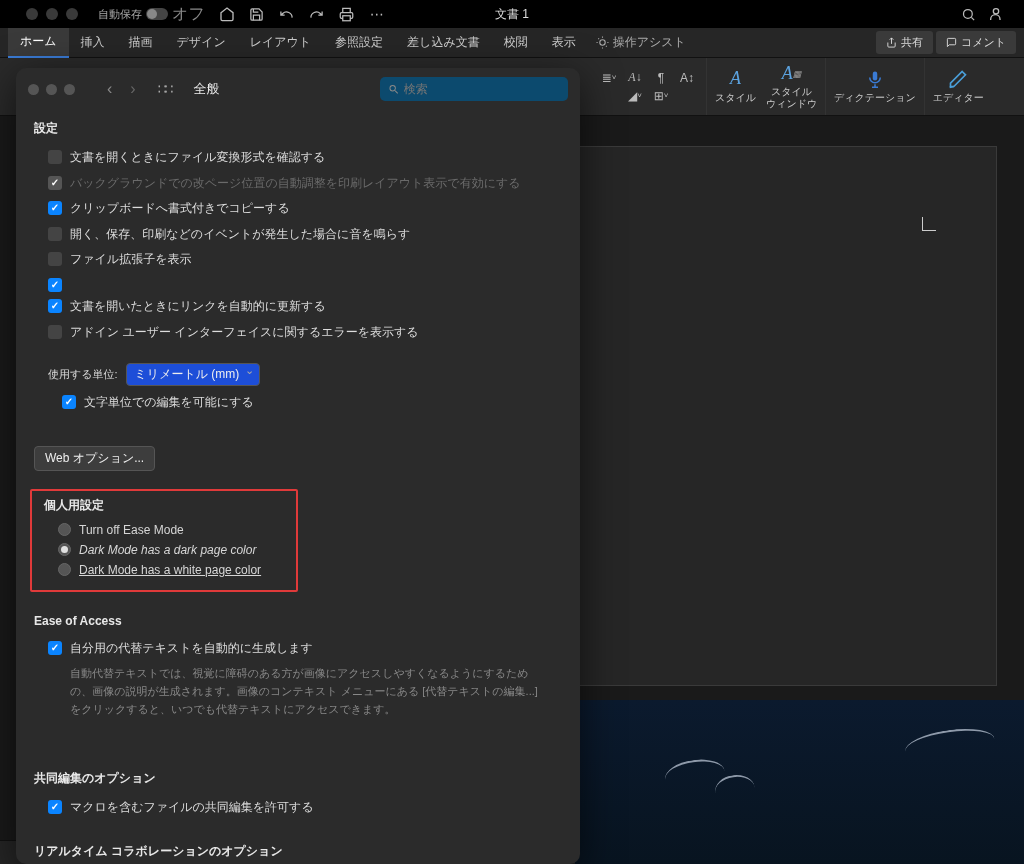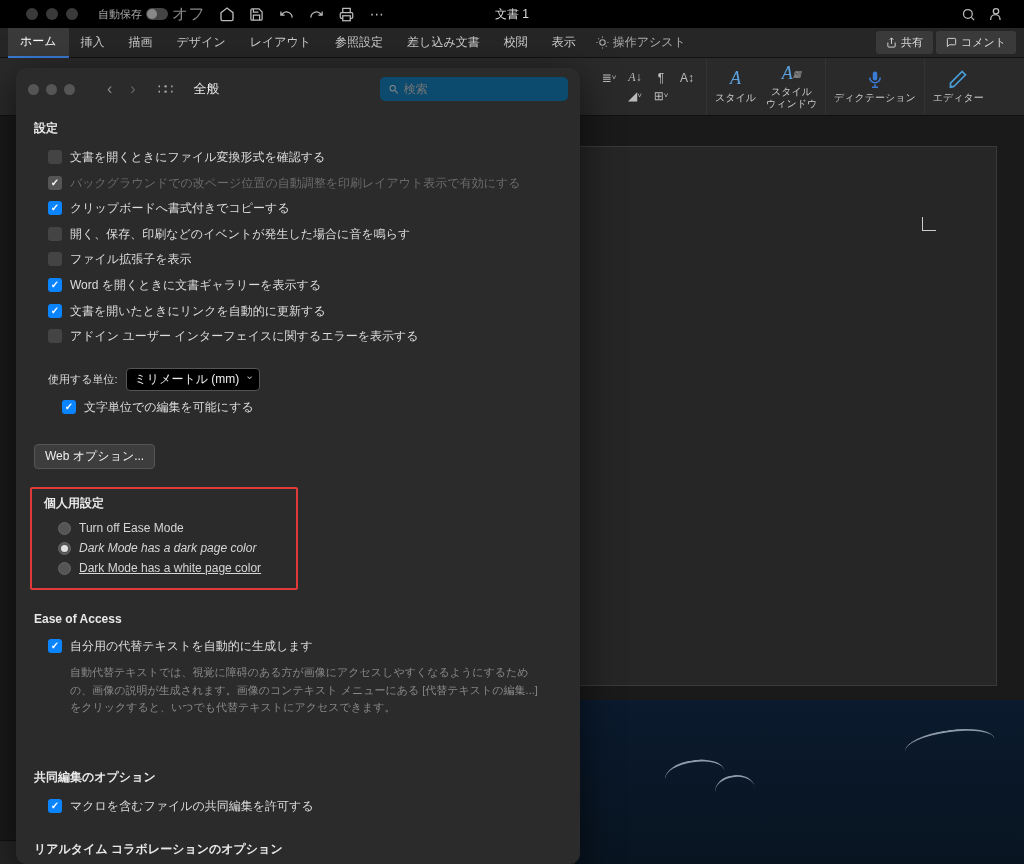--- a/index.html
+++ b/index.html
@@ -156,23 +156,23 @@
 .section-title { font-size: 12px; font-weight: 600; color: #e8e8e8; margin: 22px 0 8px -14px; }
 .section-title.first { margin-top: 6px; }
 .chk-row { display: flex; align-items: flex-start; gap: 8px; padding: 2px 0; line-height: 1.8; }
 .chk { width: 14px; height: 14px; border-radius: 3px; background: #444; display: flex; align-items: center; justify-content: center; flex-shrink: 0; margin-top: 3px; }
 .chk.checked { background: #0a84ff; }
 .chk.checked::after { content: "✓"; color: #fff; font-size: 10px; font-weight: bold; }
 .chk-row .lbl { color: #ddd; }
 .chk-row .lbl.dim { color: #6a6a6a; }
 .units-row { display: flex; align-items: center; gap: 8px; margin-top: 18px; }
 .units-label { font-size: 11px; color: #ddd; }
-.select-box { background: #000000; border: 1px solid #555; border-radius: 4px; padding: 2px 20px 2px 8px; font-size: 12px; color: #eee; position: relative; }
+.select-box { background: #1d4ed8; border: 1px solid #555; border-radius: 4px; padding: 2px 20px 2px 8px; font-size: 12px; color: #eee; position: relative; }
 .select-box::after { content: "⌄"; position: absolute; right: 5px; top: 0px; color: #aaa; font-size: 11px;}
-.web-opt-btn { margin-top: 24px; background: #3d3d3d; border: 1px solid #555; border-radius: 4px; padding: 3px 10px; font-size: 12px; color: #eee; display: inline-block; margin-left: -14px;}
+.web-opt-btn { margin-top: 30px; background: #3d3d3d; border: 1px solid #555; border-radius: 4px; padding: 3px 10px; font-size: 12px; color: #eee; display: inline-block; margin-left: -14px;}
 .highlight-box { border: 2px solid #e03a3a; border-radius: 2px; padding: 6px 8px 10px 8px; margin-top: 18px; margin-left: -18px; width: 268px; }
 .radio-row { display: flex; align-items: center; gap: 8px; padding: 3px 0; }
 .radio { width: 13px; height: 13px; border-radius: 50%; background: #555; border: 1px solid #666; flex-shrink: 0; display: flex; align-items: center; justify-content: center; }
 .radio.selected::after { content: ""; width: 7px; height: 7px; background: #e0e0e0; border-radius: 50%; }
 .help-text { font-size: 11px; color: #888; line-height: 1.6; margin-top: 4px; padding-right: 20px; }
 </style>
 </head>
 <body>
 
 <div class="app-window">
@@ -387,21 +387,20 @@
     <div class="chk-row">
         <div class="chk"></div>
         <span class="lbl">開く、保存、印刷などのイベントが発生した場合に音を鳴らす</span>
       </div>
     <div class="chk-row">
         <div class="chk"></div>
         <span class="lbl">ファイル拡張子を表示</span>
       </div>
     <div class="chk-row">
         <div class="chk checked"></div>
-        <span class="lbl">Word を開くときに文書ギャラリーを表示する</span>
       </div>
     <div class="chk-row">
         <div class="chk checked"></div>
         <span class="lbl">文書を開いたときにリンクを自動的に更新する</span>
       </div>
     <div class="chk-row">
         <div class="chk"></div>
         <span class="lbl">アドイン ユーザー インターフェイスに関するエラーを表示する</span>
       </div>
     <div class="units-row">

